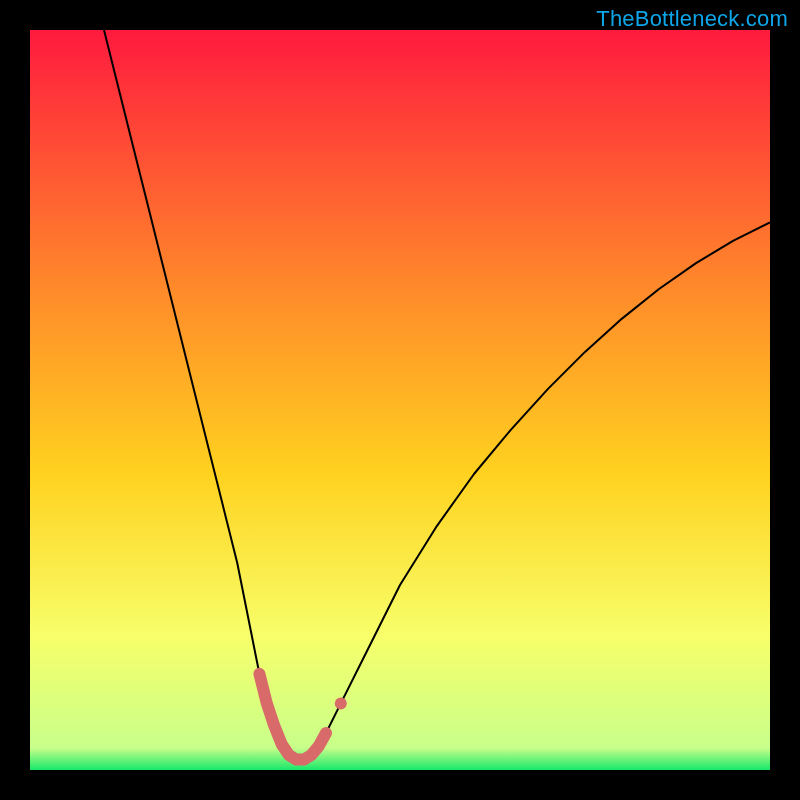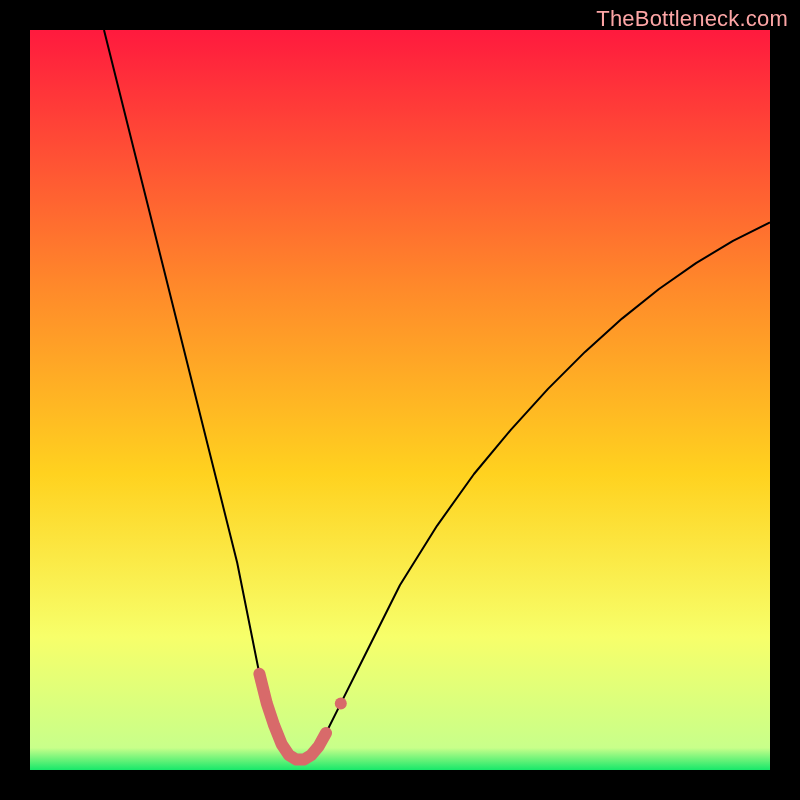--- a/index.html
+++ b/index.html
@@ -23,21 +23,21 @@
     position: absolute;
     left: 30px;
     top: 30px;
     width: 740px;
     height: 740px;
   }
   .watermark {
     position: absolute;
     top: 6px;
     right: 12px;
-    color: #fca5a5;
+    color: #0ea5e9;
     font-size: 22px;
     letter-spacing: 0.2px;
     font-weight: 500;
     user-select: none;
   }
   svg { display: block; }
 </style>
 </head>
 <body>
 

